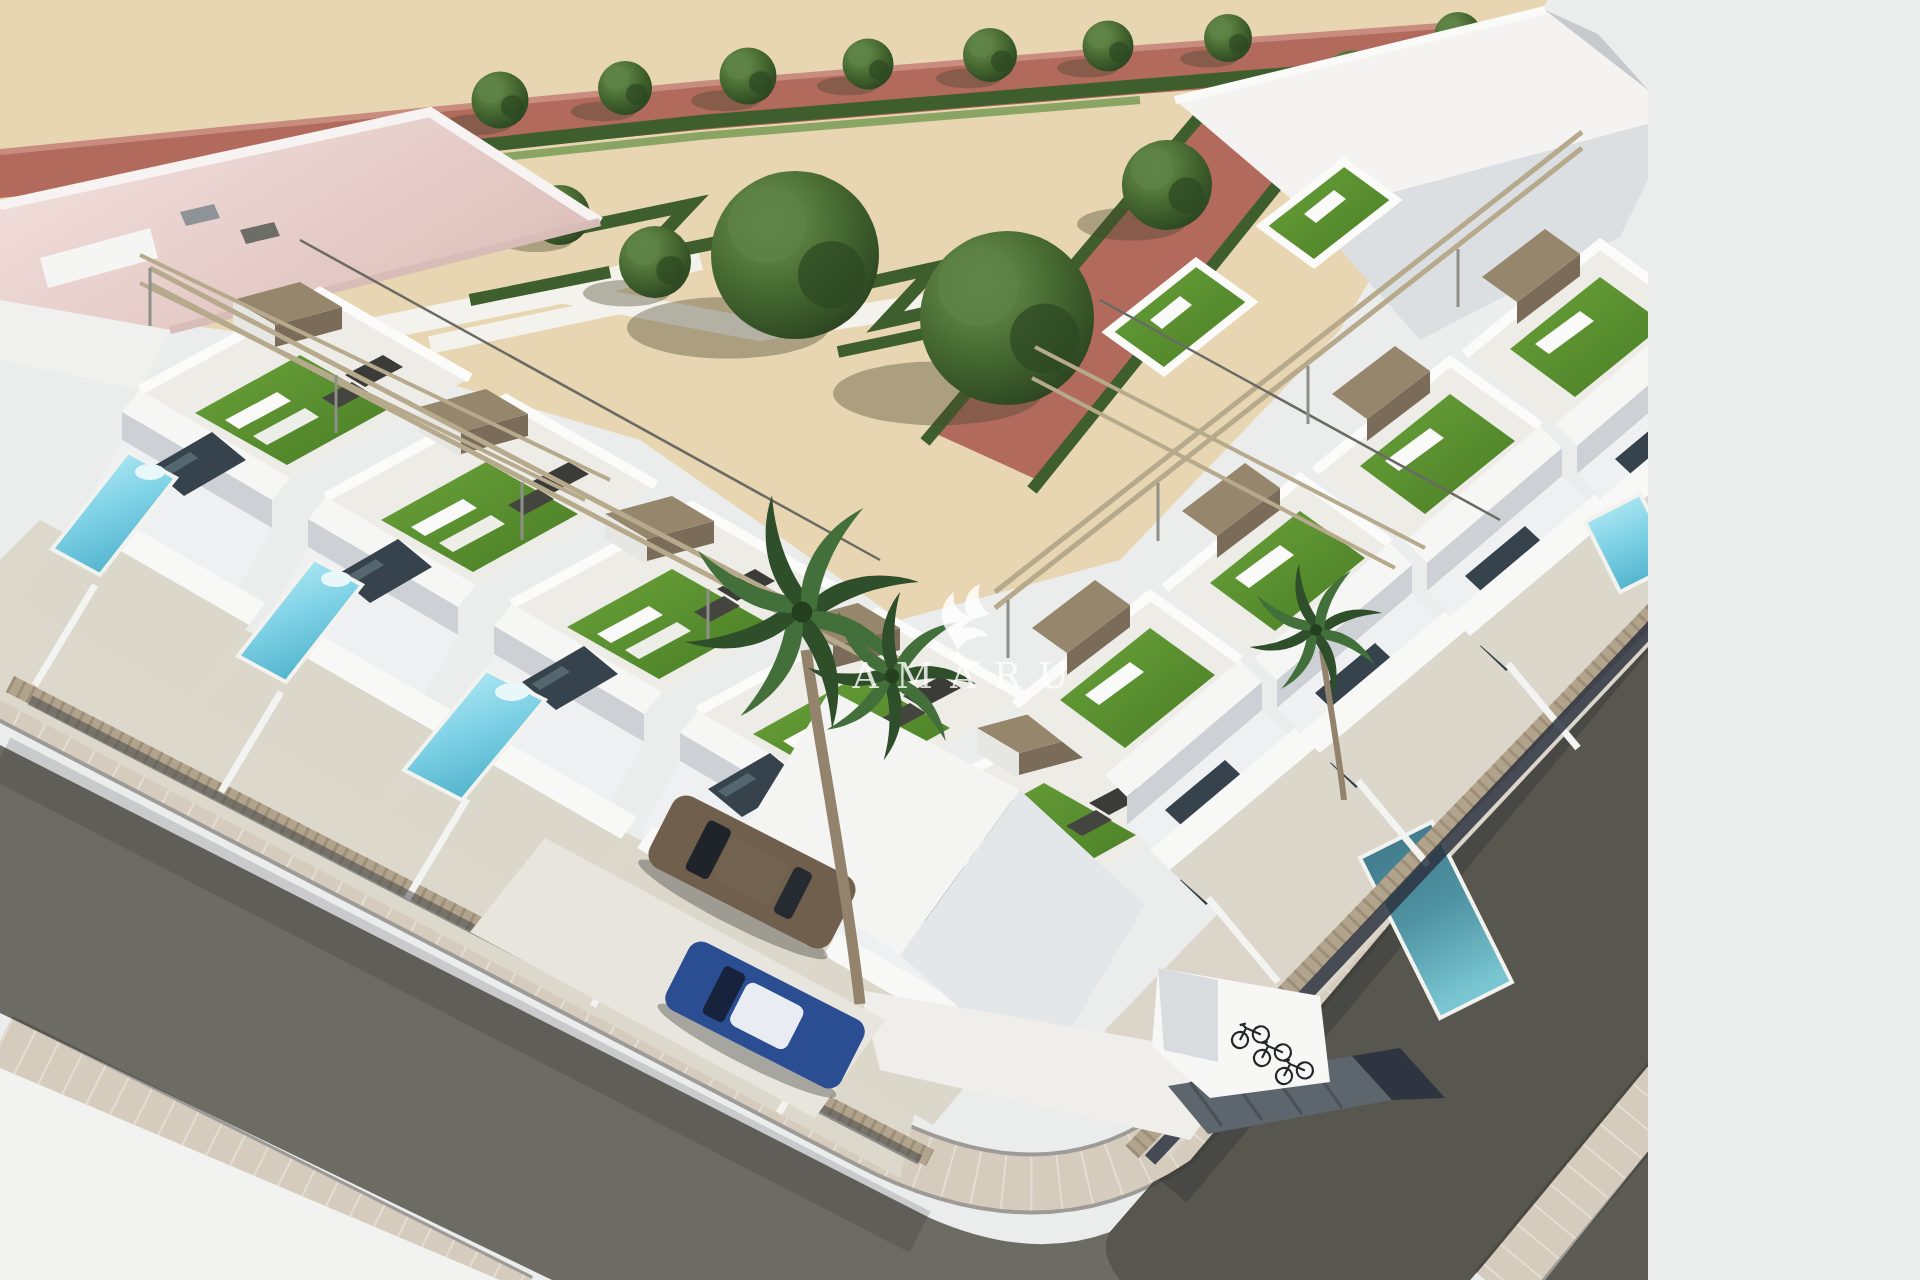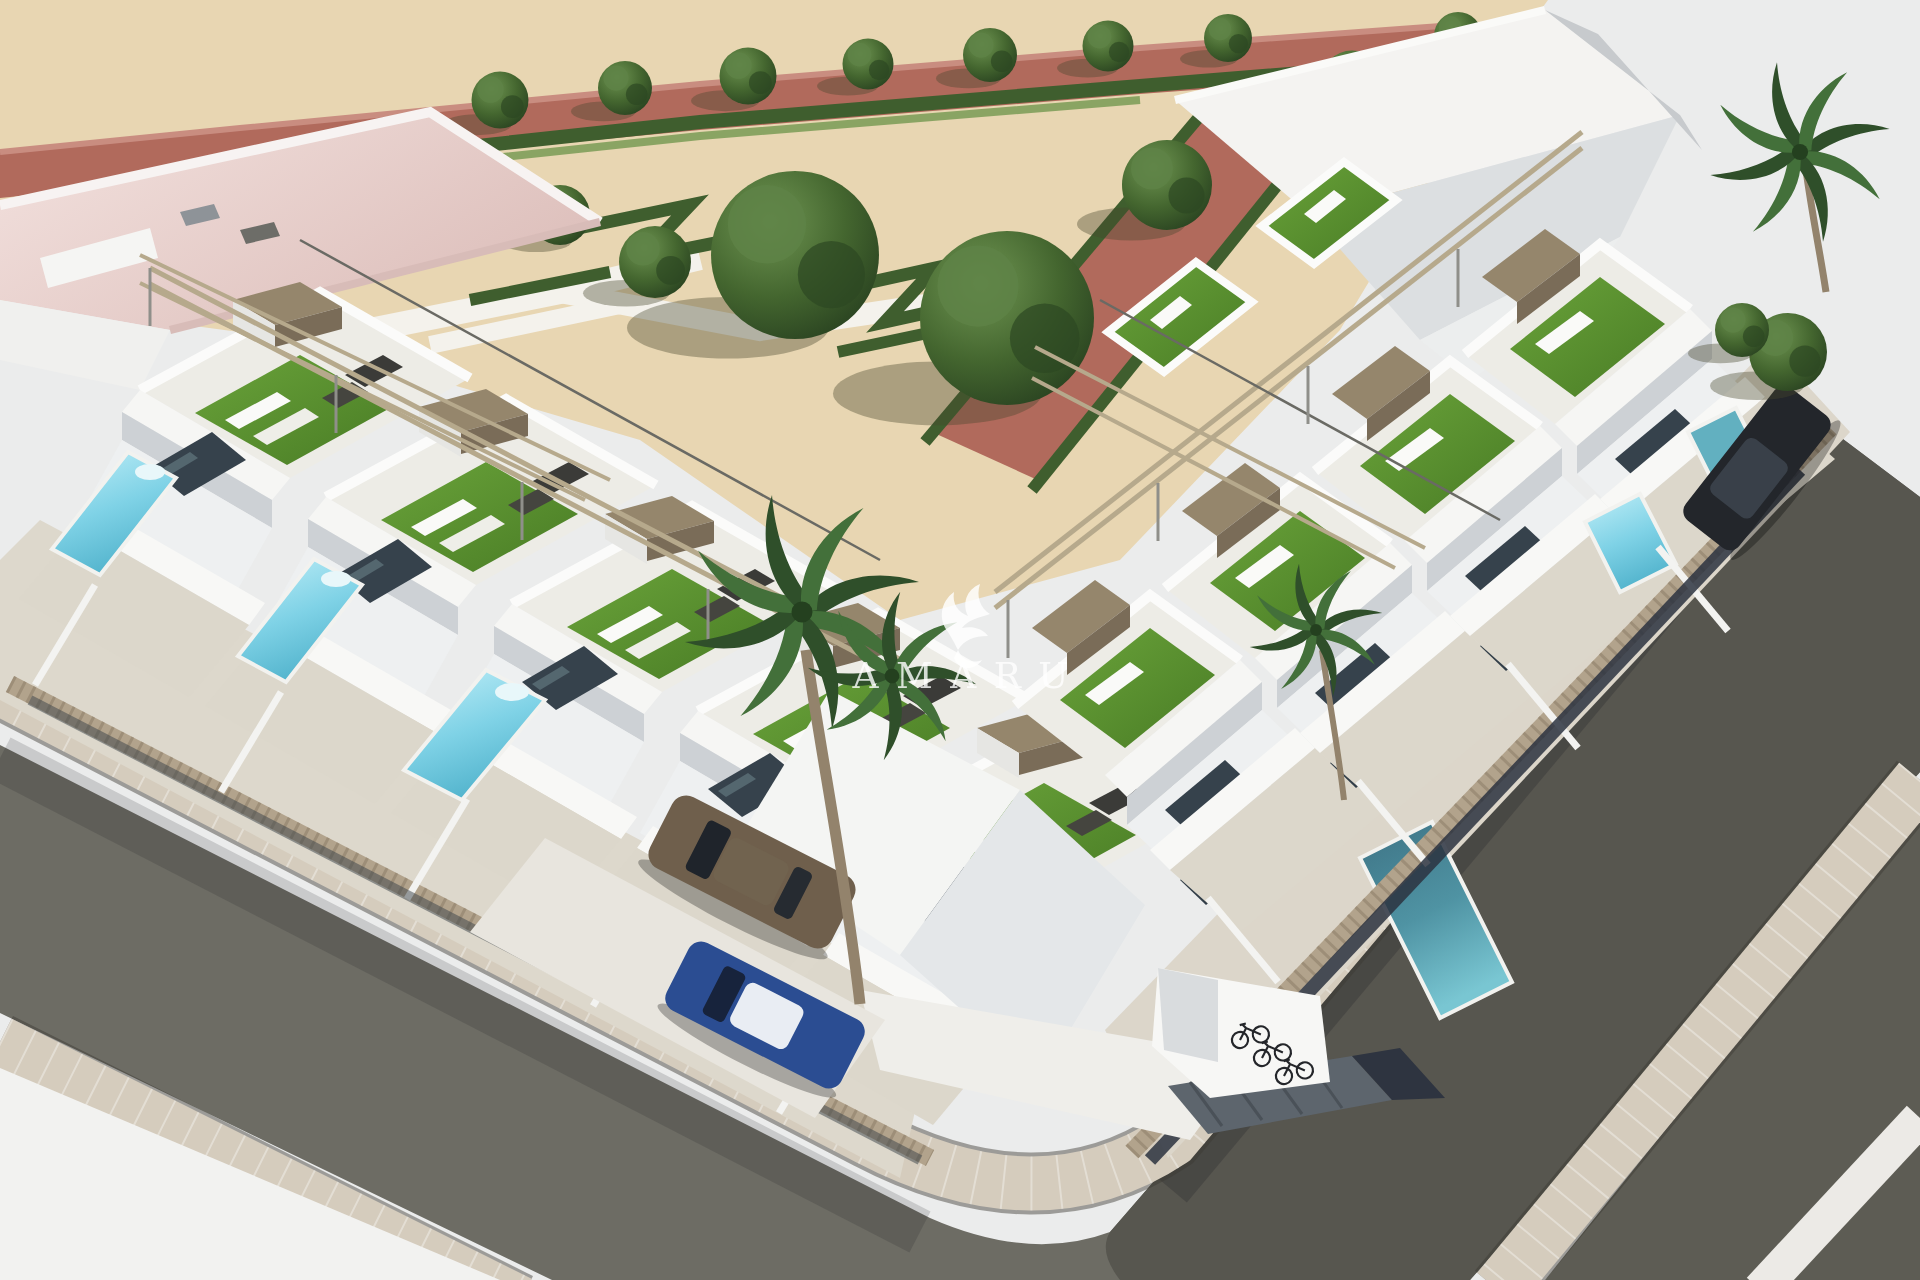--- a/index.html
+++ b/index.html
@@ -1,16 +1,16 @@
 <!DOCTYPE html>
 <html><head>
 <meta charset="utf-8">
 <style>
   html,body{margin:0;padding:0;background:#ebecec;}
-  .stage{width:1920px;height:1280px;position:relative;overflow:hidden;font-family:"DejaVu Serif",serif;}
+  .stage{width:1648px;height:1280px;position:relative;overflow:hidden;font-family:"DejaVu Serif",serif;}
   svg{display:block}
   text.wm{font-family:"DejaVu Serif","Liberation Serif",serif;}
 </style>
 </head>
 <body>
 
 <div class="stage">
 <svg width="1920" height="1280" viewBox="0 0 1920 1280">
   <defs>
     <radialGradient id="gTree" cx="35%" cy="30%" r="75%">

